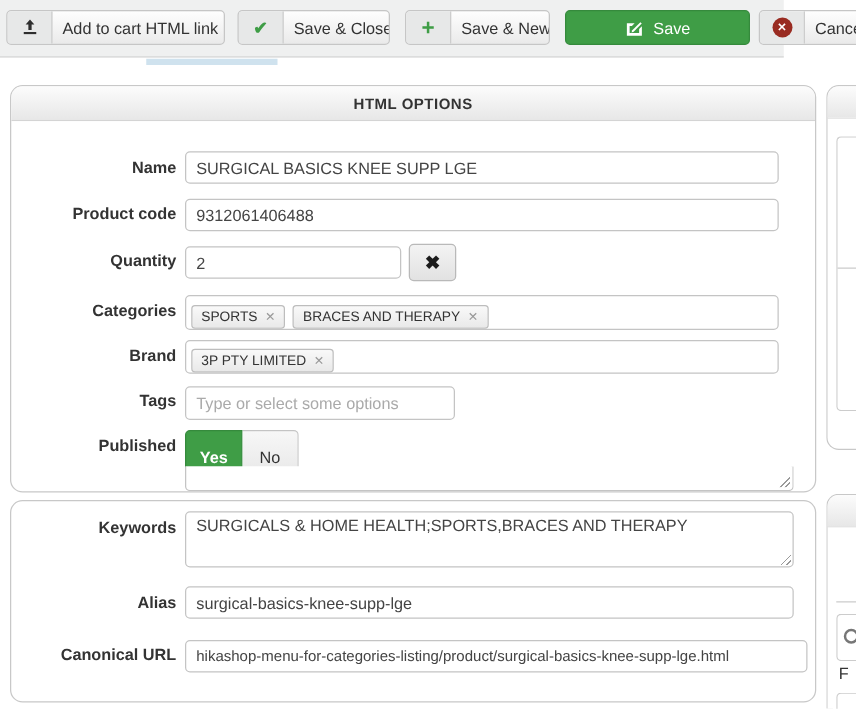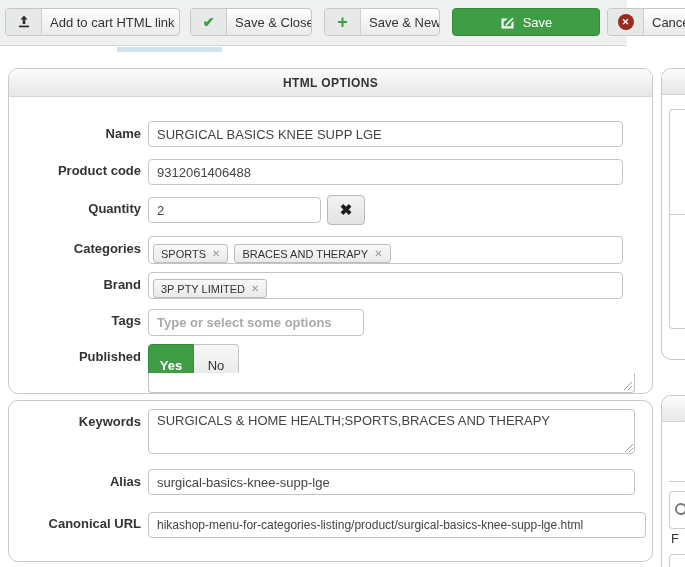--- a/index.html
+++ b/index.html
@@ -63,21 +63,21 @@
   .l-cat {top:171px} .l-brand{top:207px} .l-tags{top:243px} .l-pub{top:279px}
   .chipbox { position:absolute; left:139px; width:475px; border:1px solid #c4c4c4;
              border-radius:4px; background:#fff; display:flex; align-items:flex-end;
              gap:6px; padding:0 4px; }
   .cb-cat   { top:167px; height:28px; }
   .cb-brand { top:203px; height:27px; }
   .chip { display:inline-flex; align-items:center; gap:6px; height:19px; padding:0 7px;
           font-size:11px; color:#333; background:linear-gradient(#f9f9f9,#e9e9e9);
           border:1px solid #bdbdbd; border-radius:3px; white-space:nowrap; }
   .chip .x { color:#999; font-size:10px; cursor:pointer; }
-  .f-tags { left:139px; top:240px; width:216px; height:27px;font-weight:bold; }
+  .f-tags { left:139px; top:240px; width:216px; height:27px; }
   .toggle { position:absolute; left:139px; top:275px; display:flex; }
   .tg { height:42px; display:flex; align-items:center; justify-content:center;
         font-size:13px; cursor:pointer; }
   .tg-yes { width:46px; background:#3f9d46; border:1px solid #358a3c; color:#fff;
             font-weight:bold; border-radius:4px 0 0 4px; }
   .tg-no  { width:45px; background:linear-gradient(#f7f7f7,#e6e6e6); color:#333;
             border:1px solid #c4c4c4; border-left:none; border-radius:0 4px 4px 0; }
   .cut-ta { position:absolute; left:139px; top:304px; width:487px; height:20px;
             border:1px solid #c4c4c4; border-top:none; border-radius:0 0 4px 4px;
             background:#fff; }

